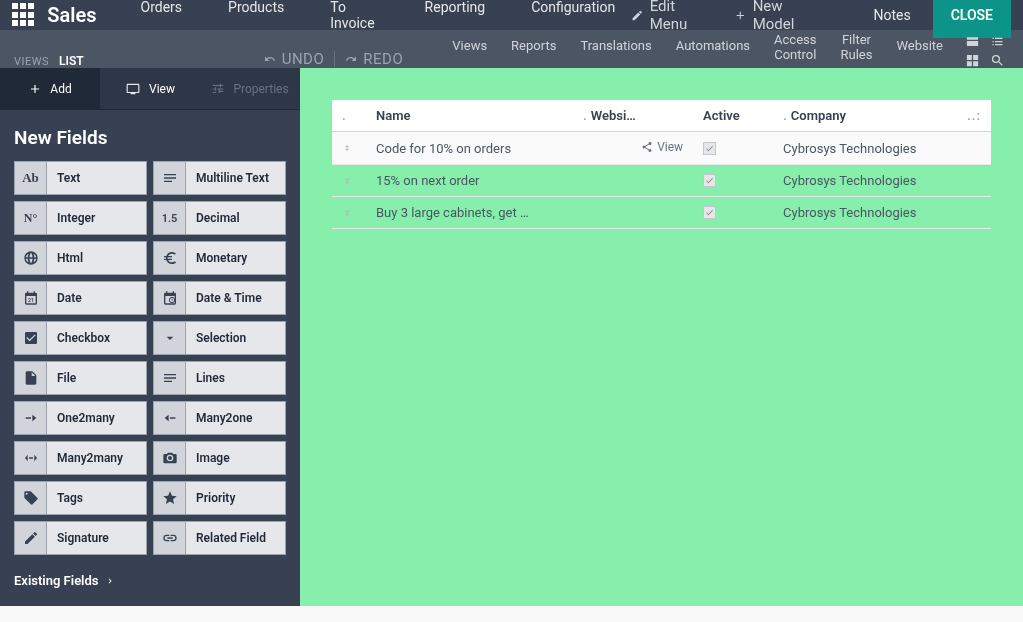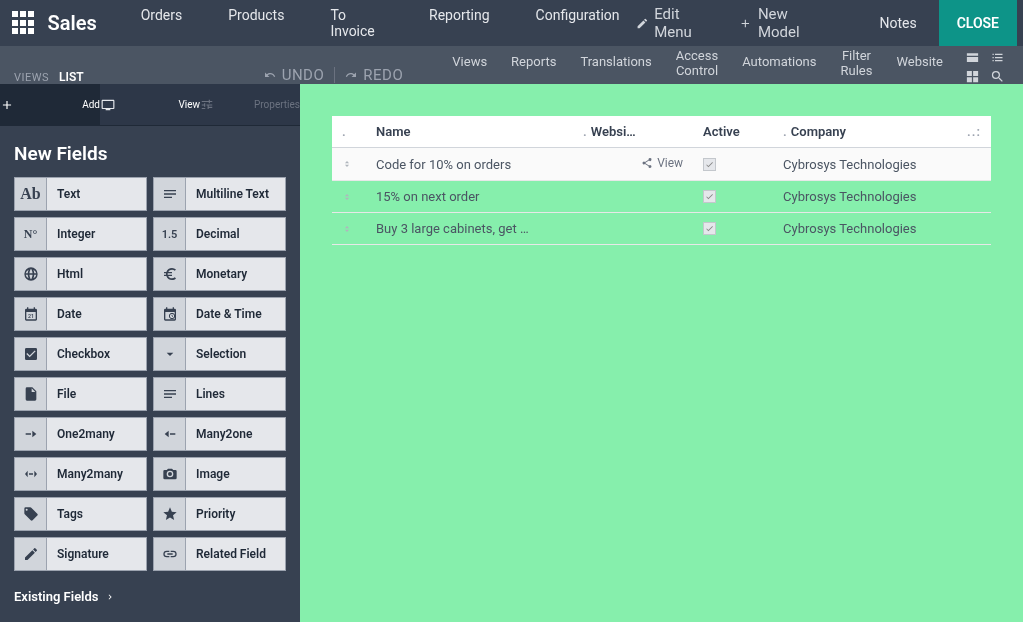--- a/index.html
+++ b/index.html
@@ -1,19 +1,19 @@
 <!DOCTYPE html>
 <html><head>
 <meta charset="utf-8">
 <style>
 * { box-sizing: border-box; margin: 0; padding: 0; }
 body { font-family: -apple-system, BlinkMacSystemFont, "Segoe UI", Roboto, sans-serif; font-size: 13px; background: #f9f9f9; color: #374151; width: 1023px; height: 622px; overflow: hidden; }
 
 
-.top-header { background: #374151; color: #fff; height: 46px; display: flex; align-items: center; padding: 0 6px 0 12px; }
+.top-header { background: #374151; color: #fff; height: 30px; display: flex; align-items: center; padding: 0 12px 0 12px; }
 .apps-icon { width: 24px; height: 24px; display: flex; flex-wrap: wrap; gap: 2px; margin-right: 12px; cursor: pointer; }
 .apps-icon span { width: 6px; height: 6px; background: #fff; }
 .app-title { font-size: 20px; font-weight: 600; margin-right: 28px; }
 .main-nav { display: flex; gap: 14px; }
 .main-nav-item { padding: 14px 16px; color: #e5e7eb; cursor: pointer; font-size: 14px; }
 .header-spacer { flex: 1; }
 .edit-actions { display: flex; gap: 20px; align-items: center; color: #d1d5db; }
 .edit-action { display: flex; align-items: center; gap: 6px; cursor: pointer; font-size: 15px; }
 .notes-btn { padding: 14px 18px; color: #e5e7eb; cursor: pointer; font-size: 14px; margin-left: 30px; }
 .close-btn { background: #0d9488; color: #fff; height: 46px; padding: 0 18px; display: flex; align-items: center; font-weight: 600; font-size: 14px; cursor: pointer; margin-left: 4px; }
@@ -32,21 +32,21 @@
 .sec-icons { display: flex; flex-direction: column; gap: 4px; margin-left: 10px; padding-right: 4px; }
 .sec-icons-row { display: flex; gap: 10px; }
 .sec-icons svg { width: 15px; height: 15px; fill: #d1d5db; }
 
 
 .main-wrap { display: flex; height: calc(622px - 46px - 38px); }
 
 
 .sidebar { width: 300px; background: #374151; color: #fff; display: flex; flex-direction: column; overflow-y: auto; }
 .sidebar-tabs { display: flex; height: 44px; border-bottom: 1px solid #1f2937; }
-.sidebar-tab { flex: 1; display: flex; align-items: center; justify-content: space-between; gap: 8px; cursor: pointer; font-size: 10px; background: #2d3748; }
+.sidebar-tab { flex: 1; display: flex; align-items: center; justify-content: center; gap: 8px; cursor: pointer; font-size: 12px; background: #2d3748; }
 .sidebar-tab.active { background: #1f2937; }
 .sidebar-tab.disabled { color: #6b7280; }
 .sidebar-section-title { font-size: 19px; font-weight: 600; padding: 16px 14px 12px; }
 .fields-grid { display: grid; grid-template-columns: 1fr 1fr; gap: 6px; padding: 0 14px; }
 .field-btn { display: flex; align-items: center; height: 34px; background: #e5e7eb; border: 1px solid #9ca3af; cursor: grab; }
 .field-icon { width: 32px; height: 32px; display: flex; align-items: center; justify-content: center; background: #d1d5db; color: #374151; font-weight: 600; font-size: 12px; border-right: 1px solid #9ca3af; }
 .field-icon svg { width: 16px; height: 16px; fill: #374151; }
 .field-label { padding: 0 10px; font-size: 12px; font-weight: 600; color: #1f2937; }
 .existing-fields { padding: 18px 14px; font-size: 13px; font-weight: 600; display: flex; align-items: center; gap: 6px; cursor: pointer; }
 
@@ -125,25 +125,25 @@
           <path d="M18.4 10.6C16.55 9 14.15 8 11.5 8c-4.65 0-8.58 3.03-9.96 7.22L3.9 16c1.05-3.19 4.06-5.5 7.6-5.5 1.95 0 3.73.72 5.12 1.88L13 16h9V7l-3.6 3.6z"></path>
         </svg>
       <span>REDO</span>
     </div>
   </div>
   <div class="sec-spacer-2"></div>
   <div class="sec-nav">
     <div class="sec-nav-item">Views</div>
     <div class="sec-nav-item">Reports</div>
     <div class="sec-nav-item">Translations</div>
+    <div class="sec-nav-item">Automations</div>
     <div class="sec-nav-item two-line">
       <div>Access</div>
       <div>Control</div>
     </div>
-    <div class="sec-nav-item">Automations</div>
     <div class="sec-nav-item two-line">
       <div>Filter</div>
       <div>Rules</div>
     </div>
     <div class="sec-nav-item">Website</div>
   </div>
   <div class="sec-icons">
     <div class="sec-icons-row">
       <svg viewBox="0 0 24 24">
           <path d="M3 5h18v4H3zM3 11h18v8H3z"></path>
@@ -185,21 +185,21 @@
           </svg>
         <span>Properties</span>
       </div>
     </div>
 
     <div class="sidebar-section-title">New Fields</div>
 
     <div class="fields-grid" id="fields-grid">
         <div class="field-btn">
           <div class="field-icon">
-            <span style="font-family:serif;font-size:16px;text-align:right;">Ab</span>
+            <span style="font-family:serif;font-size:13px;text-align:right;">Ab</span>
           </div>
           <div class="field-label">Text</div>
         </div>
         <div class="field-btn">
           <div class="field-icon">
             <svg viewBox="0 0 24 24">
               <path d="M3 6h18v2H3zM3 11h18v2H3zM3 16h12v2H3z"></path>
             </svg>
           </div>
           <div class="field-label">Multiline Text</div>

